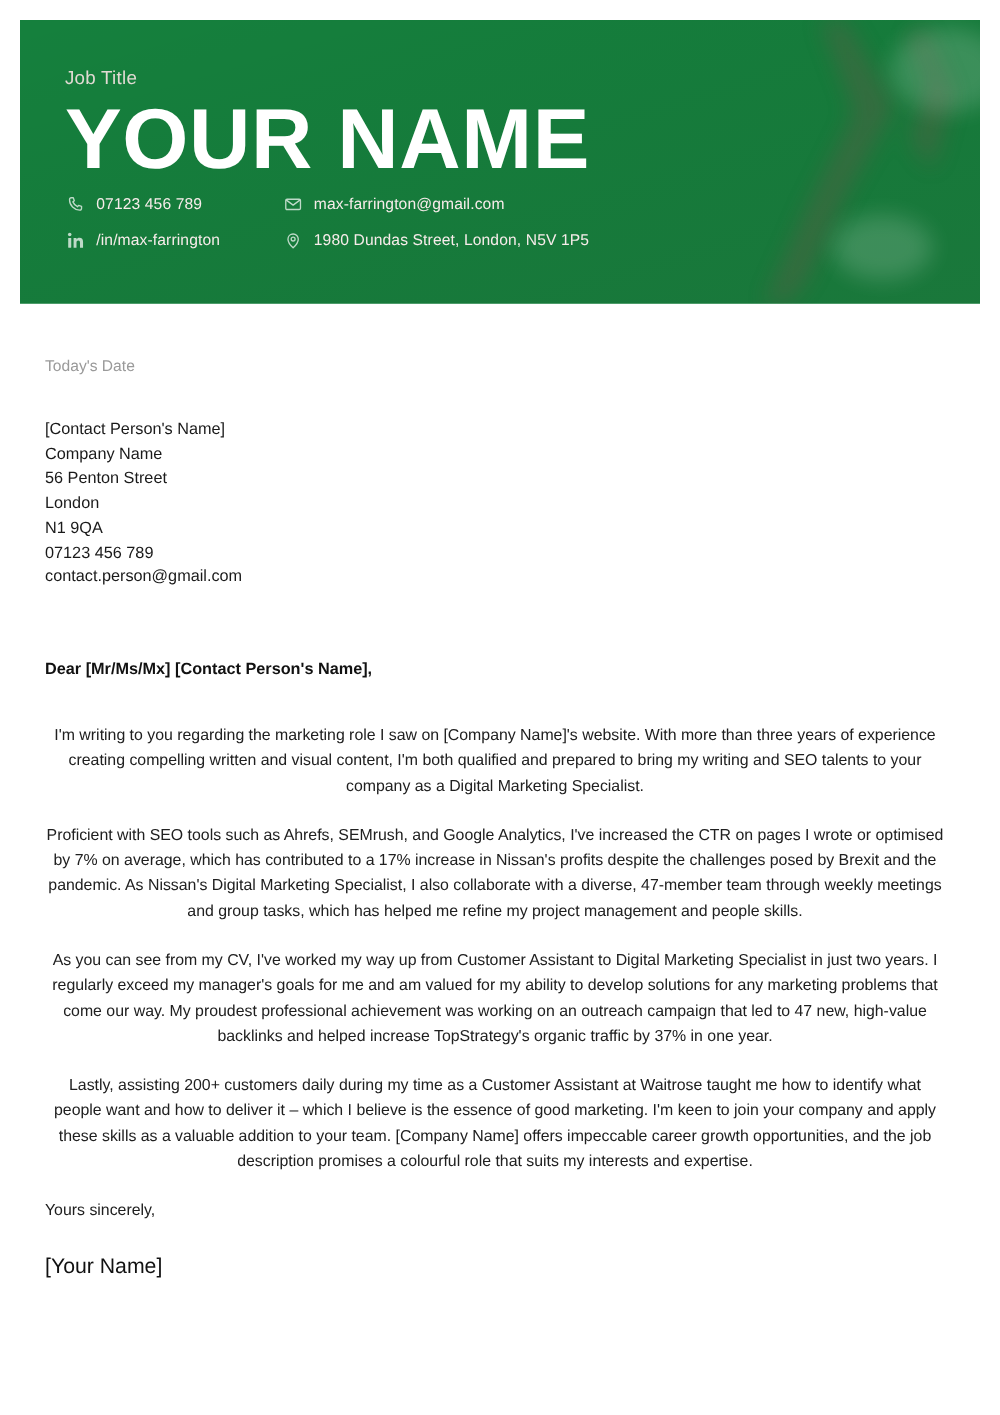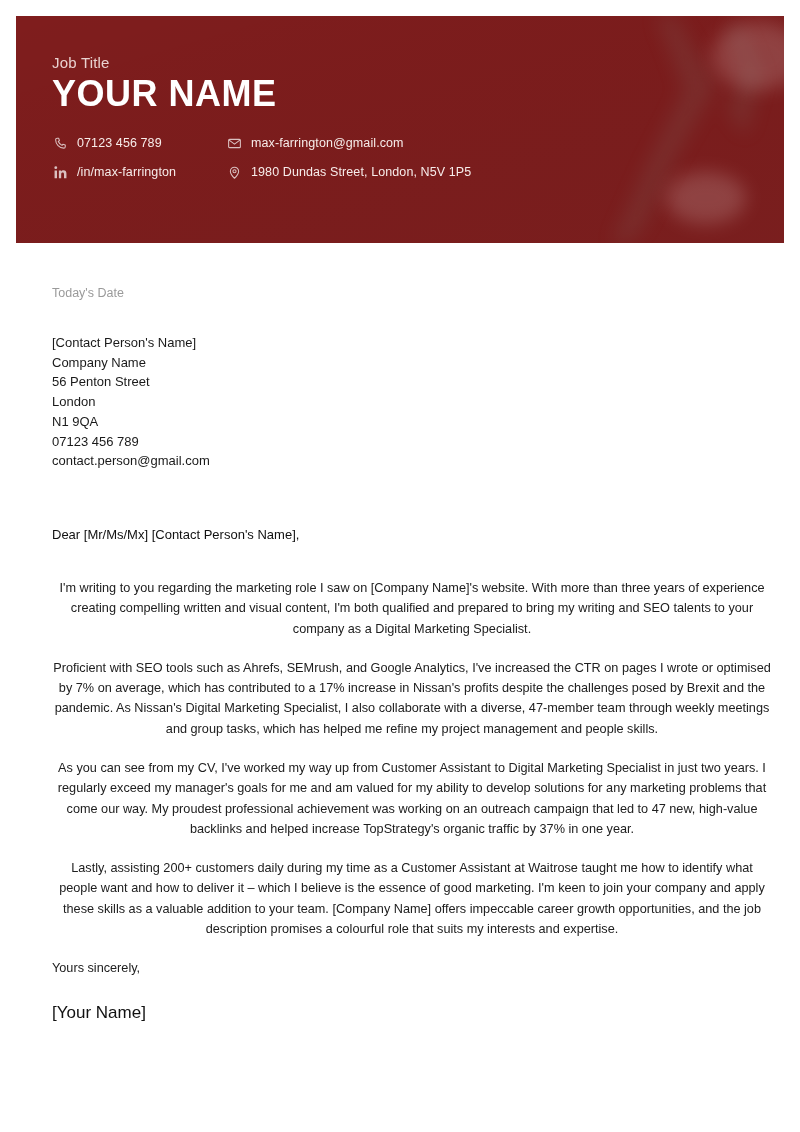--- a/index.html
+++ b/index.html
@@ -23,21 +23,21 @@
     background: #ffffff;
   }
 
   
   .header {
     position: absolute;
     left: 16px;
     top: 16px;
     width: 768px;
     height: 227px;
-    background: #7f1d1d;
+    background: #15803d;
     overflow: hidden;
   }
   .header-texture {
     position: absolute;
     inset: 0;
     pointer-events: none;
   }
   .header-inner {
     position: absolute;
     left: 36px;
@@ -48,26 +48,26 @@
   .job-title {
     font-size: 15px;
     color: #f3e2e0;
     letter-spacing: .2px;
     margin: 0 0 4px 0;
     font-weight: 400;
     opacity: .92;
   }
 
   .your-name {
-    font-size: 36px;
+    font-size: 68px;
     line-height: 1.06;
     font-weight: 700;
     color: #ffffff;
     letter-spacing: .5px;
-    margin: 4px 0 22px 0;
+    margin: 4px 0 8px 0;
     white-space: nowrap;
   }
 
   .contact-grid {
     display: grid;
     grid-template-columns: 170px auto;
     row-gap: 13px;
     column-gap: 4px;
     max-width: 560px;
   }
@@ -87,42 +87,42 @@
     align-items: center;
     justify-content: center;
     opacity: .72;
   }
   .contact-item .ico svg { display: block; }
   .contact-item .txt { white-space: nowrap; }
 
   
   .body-wrap {
     position: absolute;
-    left: 52px;
+    left: 36px;
     top: 286px;
     width: 720px;
   }
 
   .date-line {
     font-size: 12.5px;
     color: #9a9a9a;
     margin: 0 0 33px 0;
   }
 
   .recipient {
     font-size: 13px;
     line-height: 19.7px;
     color: #1a1a1a;
     margin: 0 0 56px 0;
   }
   .recipient div { white-space: nowrap; }
 
   .salutation {
     font-size: 13px;
-    font-weight: 400;
+    font-weight: 700;
     color: #111111;
     margin: 0 0 36px 0;
   }
 
   .para {
     font-size: 12.7px;
     line-height: 20.3px;
     color: #202020;
     margin: 0 0 19px 0;
     text-align: center;

